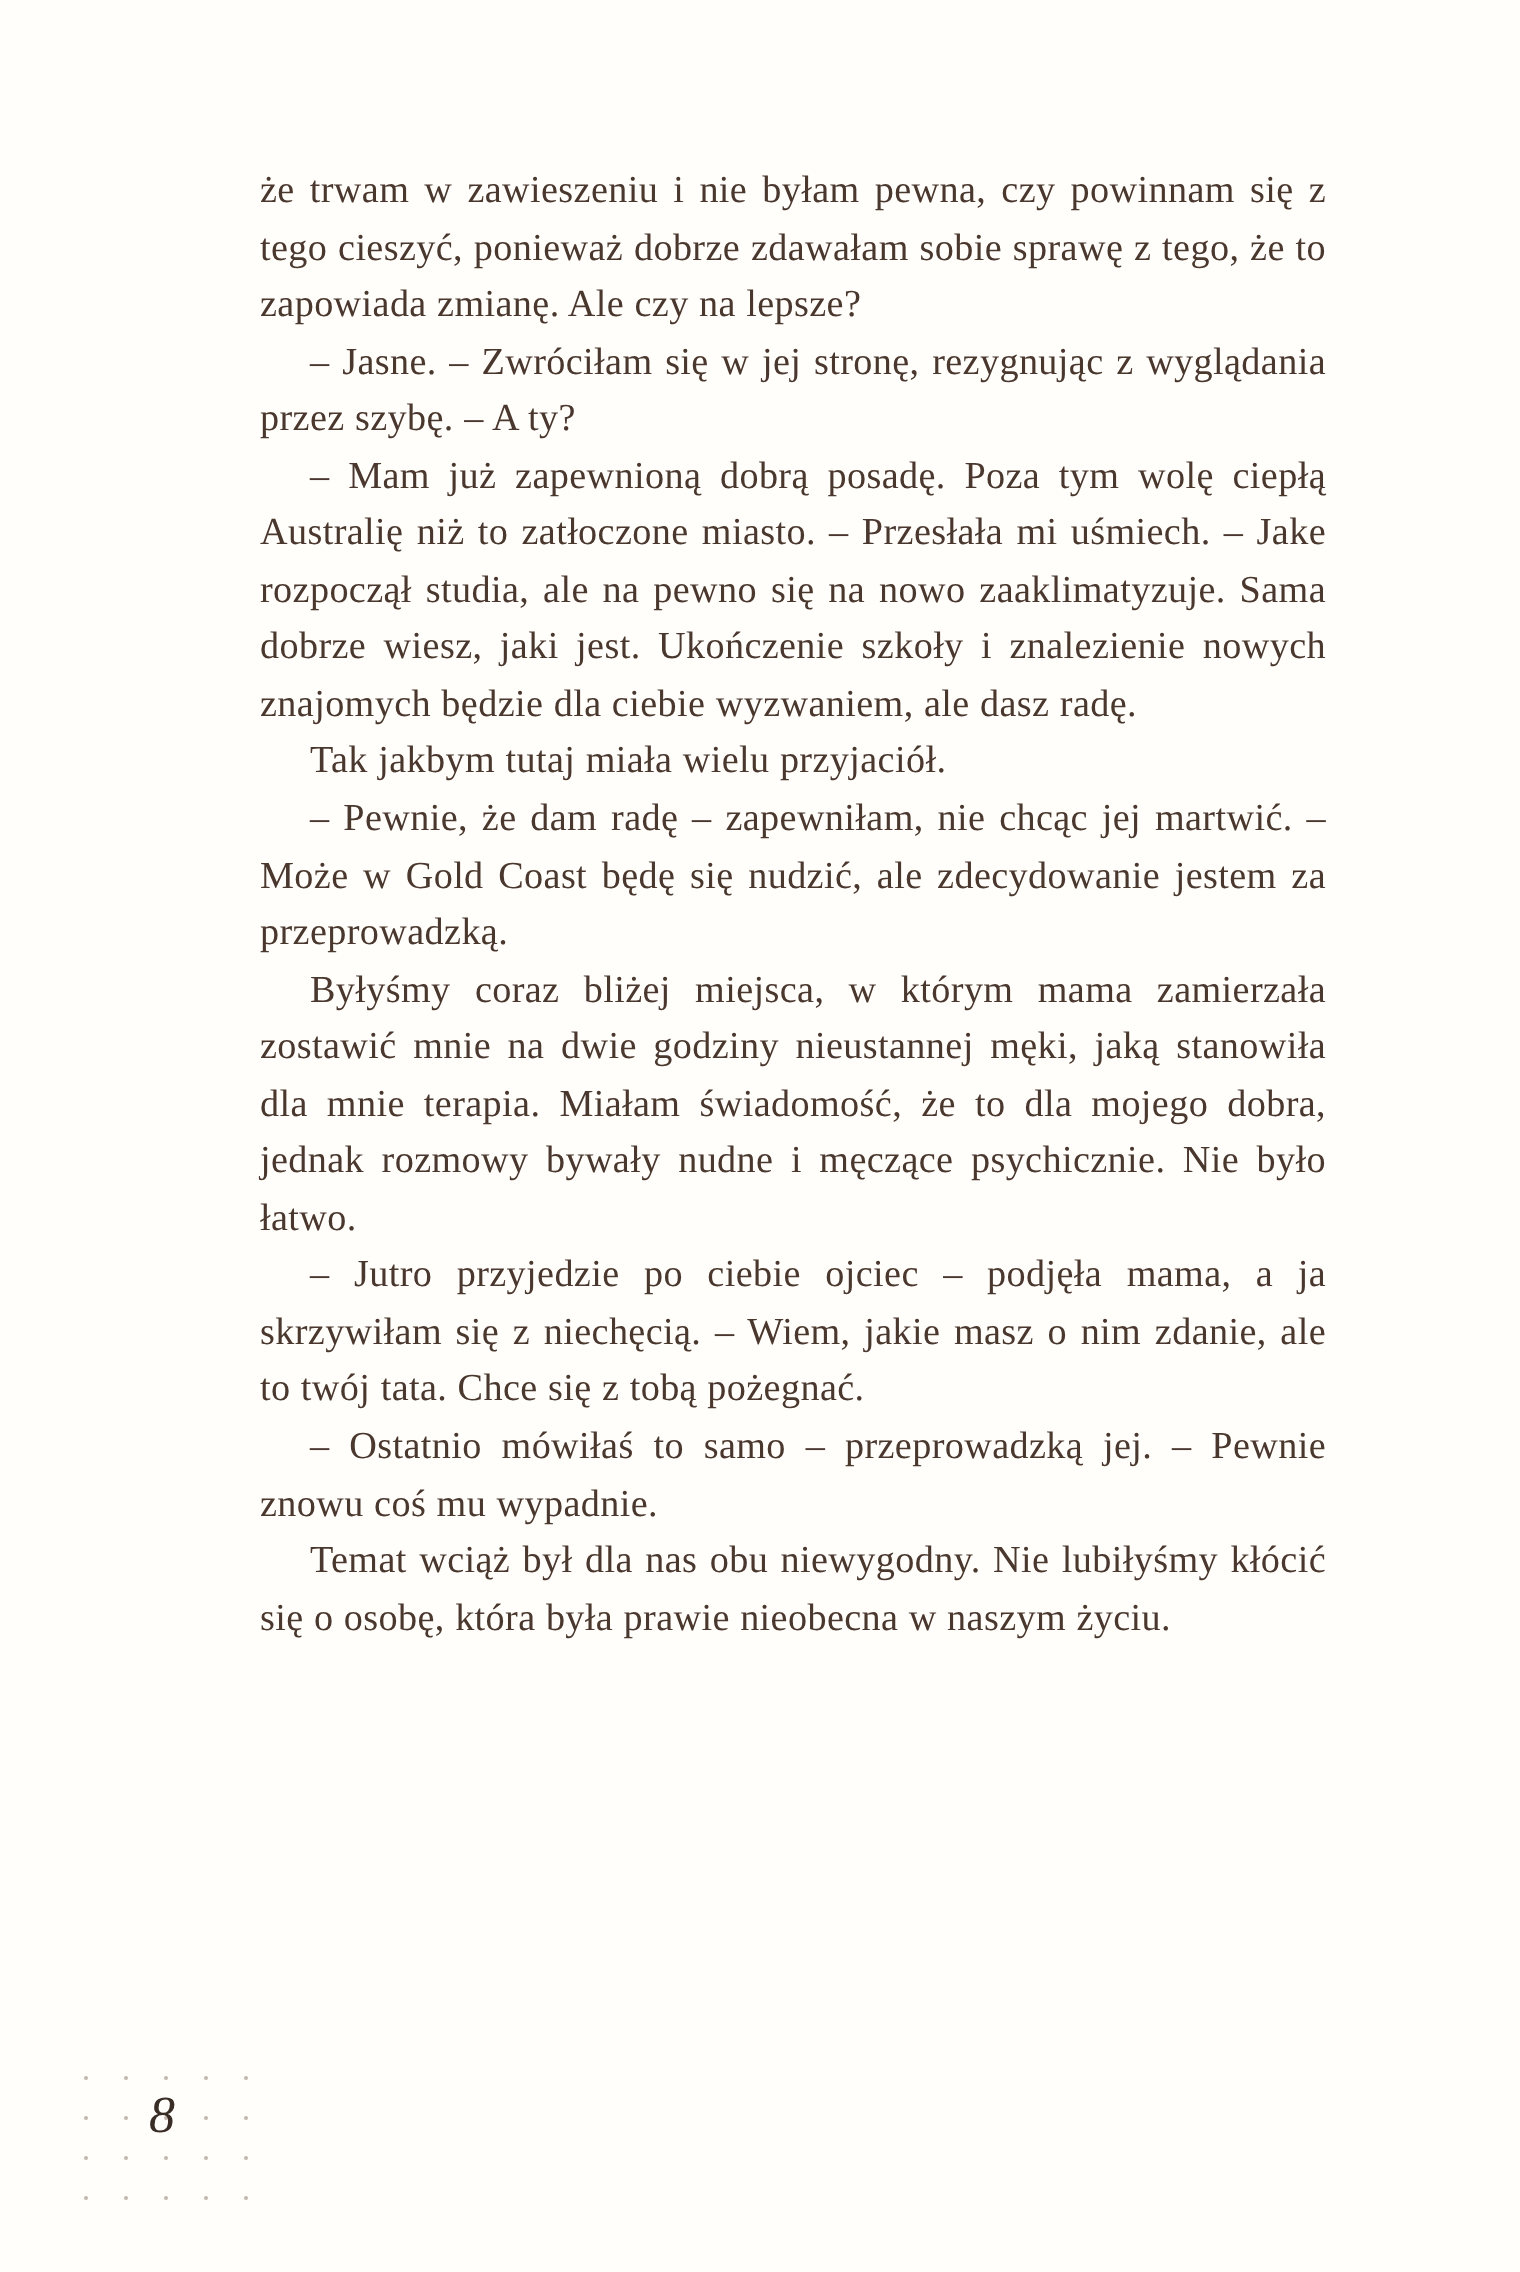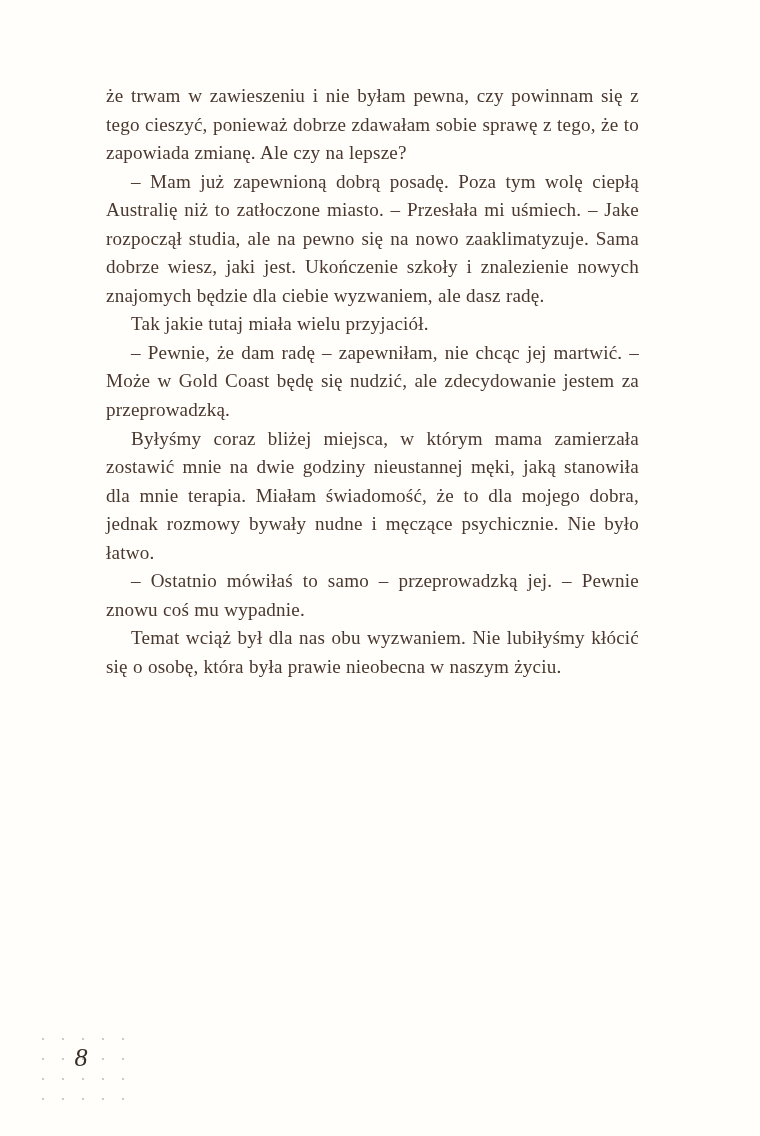--- a/index.html
+++ b/index.html
@@ -22,21 +22,21 @@
     position: absolute;
     inset: 0;
     width: 760px;
     height: 1136px;
     background: #fffefb;
   }
 
   
   .textblock {
     position: absolute;
-    left: 106px;
+    left: 130px;
     top: 82px;
     width: 533px;
   }
 
   .para {
     margin: 0;
     font-size: 19.1px;
     line-height: 28.55px;
     text-align: justify;
     text-justify: inter-word;
@@ -93,26 +93,28 @@
     color: #3a2d26;
   }
 </style>
 </head>
 <body>
 
 <div class="page">
 
   <div class="textblock">
     <p class="para cont">że trwam w zawieszeniu i nie byłam pewna, czy powinnam się z tego cieszyć, ponieważ dobrze zdawałam sobie sprawę z tego, że to zapowiada zmianę. Ale czy na lepsze?</p>
+    <p class="para indent">– Jasne. – Zwróciłam się w jej stronę, rezygnując z wyglądania przez szybę. – A ty?</p>
     <p class="para indent">– Mam już zapewnioną dobrą posadę. Poza tym wolę ciepłą Australię niż to zatłoczone miasto. – Przesłała mi uśmiech. – Jake rozpoczął studia, ale na pewno się na nowo zaaklimatyzuje. Sama dobrze wiesz, jaki jest. Ukończenie szkoły i znalezienie nowych znajomych będzie dla ciebie wyzwaniem, ale dasz radę.</p>
-    <p class="para indent">Tak jakie tutaj miała wielu przyjaciół.</p>
+    <p class="para indent">Tak jakbym tutaj miała wielu przyjaciół.</p>
     <p class="para indent">– Pewnie, że dam radę – zapewniłam, nie chcąc jej martwić. – Może w Gold Coast będę się nudzić, ale zdecydowanie jestem za przeprowadzką.</p>
     <p class="para indent">Byłyśmy coraz bliżej miejsca, w którym mama zamierzała zostawić mnie na dwie godziny nieustannej męki, jaką stanowiła dla mnie terapia. Miałam świadomość, że to dla mojego dobra, jednak rozmowy bywały nudne i męczące psychicznie. Nie było łatwo.</p>
+    <p class="para indent">– Jutro przyjedzie po ciebie ojciec – podjęła mama, a ja skrzywiłam się z niechęcią. – Wiem, jakie masz o nim zdanie, ale to twój tata. Chce się z tobą pożegnać.</p>
     <p class="para indent">– Ostatnio mówiłaś to samo – przeprowadzką jej. – Pewnie znowu coś mu wypadnie.</p>
-    <p class="para indent">Temat wciąż był dla nas obu wyzwaniem. Nie lubiłyśmy kłócić się o osobę, która była prawie nieobecna w naszym życiu.</p>
+    <p class="para indent">Temat wciąż był dla nas obu niewygodny. Nie lubiłyśmy kłócić się o osobę, która była prawie nieobecna w naszym życiu.</p>
   </div>
 
   <div class="folio">
     <div class="dotgrid" id="dotgrid">
         <span class="dot" style="left: 6px; top: 10px;"></span>
         <span class="dot" style="left: 26px; top: 10px;"></span>
         <span class="dot" style="left: 46px; top: 10px;"></span>
         <span class="dot" style="left: 66px; top: 10px;"></span>
         <span class="dot" style="left: 86px; top: 10px;"></span>
         <span class="dot" style="left: 6px; top: 30px;"></span>

